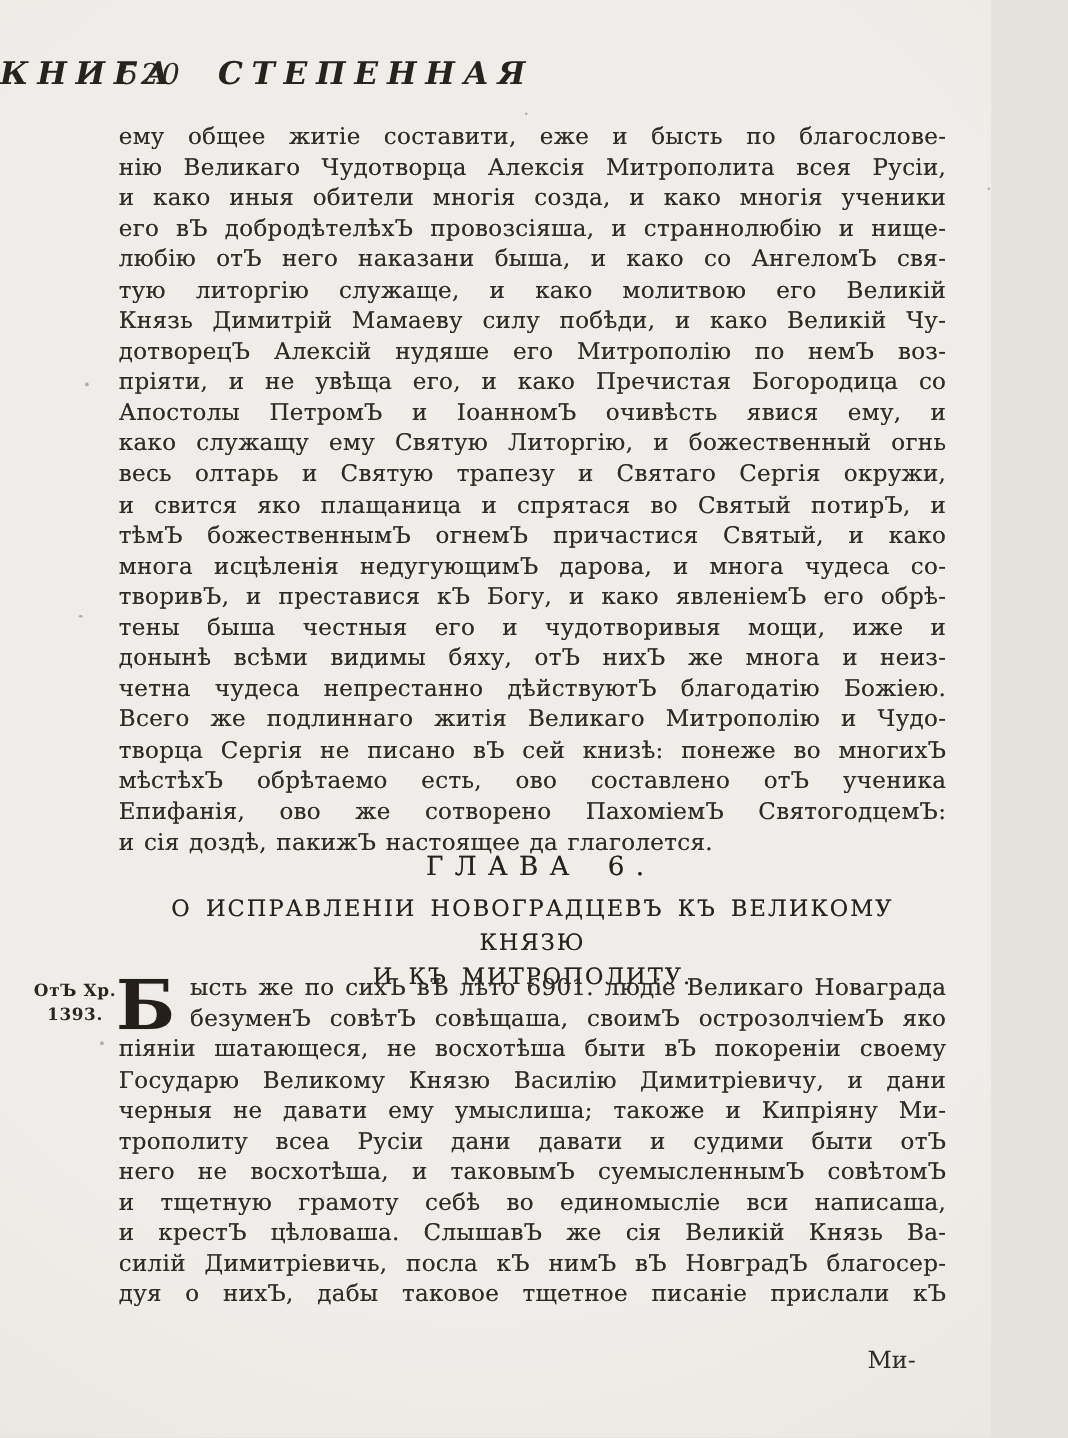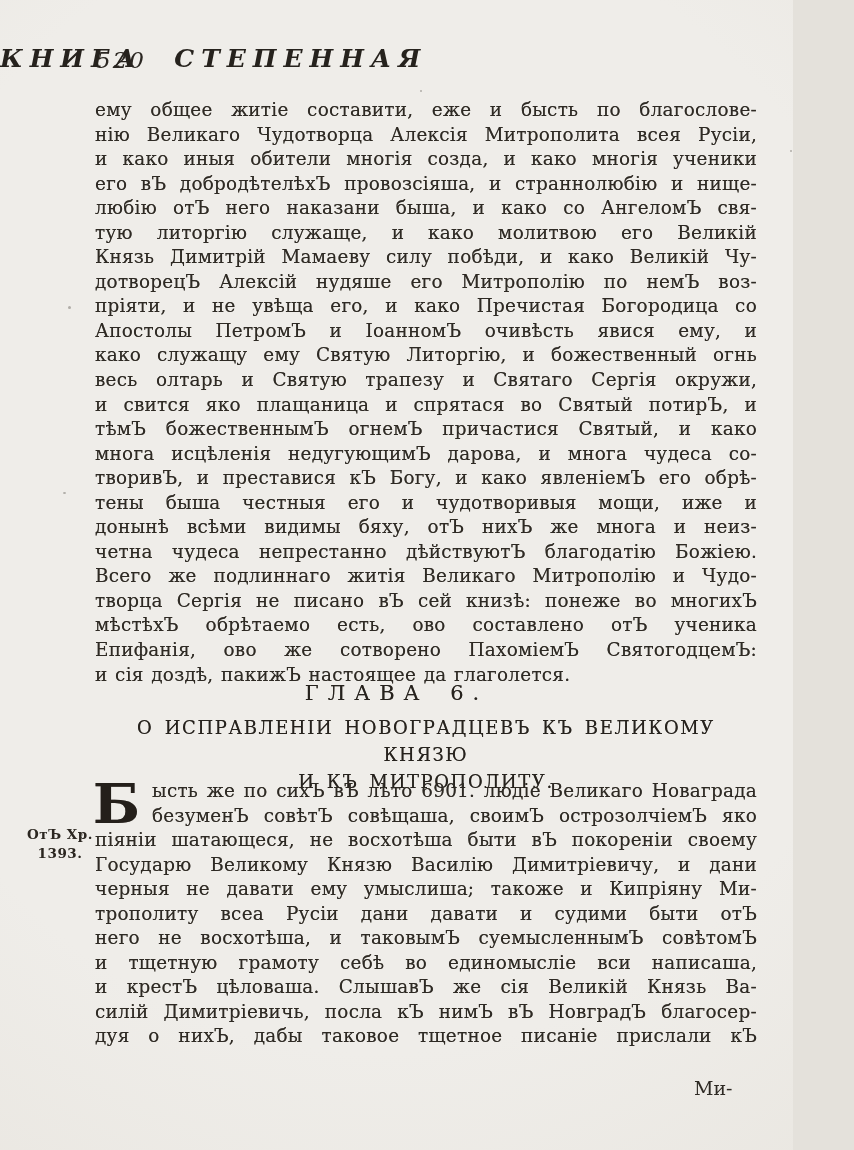--- a/index.html
+++ b/index.html
@@ -89,20 +89,21 @@
     position: absolute;
     left: 0;
     top: 681px;
     width: 100%;
     text-align: center;
     font-size: 21px;
     letter-spacing: 9px;
     word-spacing: 6px;
     color: #26221d;
     text-shadow: 0 0 0.5px rgba(40,35,28,0.6);
+    padding-left: 36px;
   }
   .chapter-title {
     position: absolute;
     left: 95px;
     top: 714px;
     width: 662px;
     text-align: center;
     font-size: 18px;
     line-height: 27px;
     letter-spacing: 1.6px;
@@ -115,21 +116,20 @@
     position: absolute;
     left: 27px;
     top: 784px;
     width: 66px;
     text-align: center;
     font-size: 13.5px;
     line-height: 19px;
     font-weight: bold;
     letter-spacing: 0.5px;
     color: #2b2620;
-    margin-top: 41px;
   }
   
   .catchword {
     position: absolute;
     left: 694px;
     top: 1077px;
     font-size: 19px;
     color: #2e2a24;
   }
   

